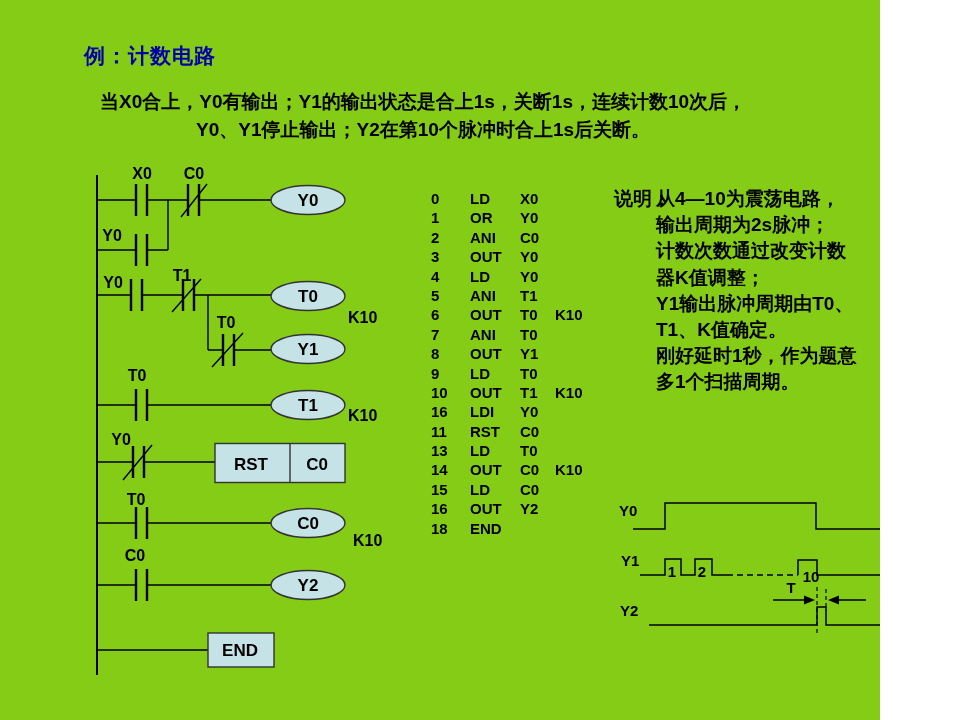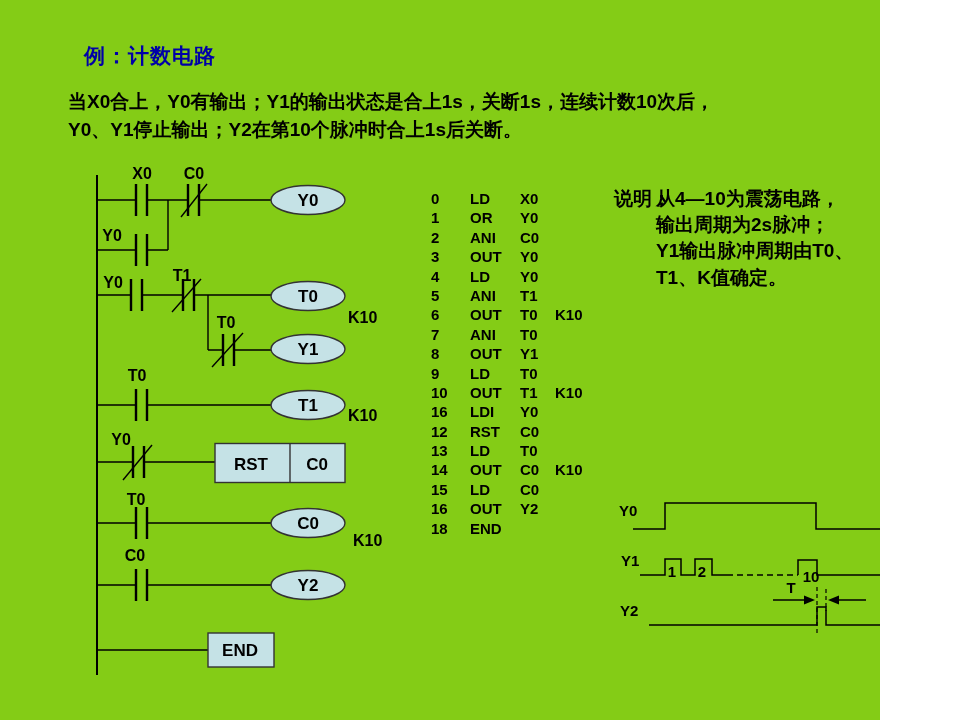--- a/index.html
+++ b/index.html
@@ -1,21 +1,21 @@
 <!DOCTYPE html>
 <html><head>
 <meta charset="utf-8">
 <style>
   html,body{margin:0;padding:0;background:#fff;}
   .slide{position:relative;width:880px;height:720px;background:#84cc16;overflow:hidden;
          font-family:"Liberation Sans",sans-serif;color:#000;}
   .title{position:absolute;left:84px;top:42px;font-size:21px;font-weight:bold;
          color:#0000A8;white-space:nowrap;letter-spacing:1px;}
-  .desc{position:absolute;left:68px;top:88px;font-size:19px;font-weight:bold;
-        line-height:28px;white-space:nowrap;}
+  .desc{position:absolute;left:100px;top:88px;font-size:19px;font-weight:bold;
+        line-height:28px;white-space:nowrap;text-align:center;}
   .instr{position:absolute;left:431px;top:189px;font-size:15px;font-weight:bold;}
   .instr .row{display:flex;height:19.4px;line-height:19.4px;white-space:nowrap;}
   .instr .addr{width:39px;}
   .instr .op{width:50px;}
   .instr .opr{width:35px;}
   .instr .k{width:40px;}
   .explain{position:absolute;left:614px;top:186px;font-size:19px;font-weight:bold;}
   .explain .hd{position:absolute;left:0;top:0;white-space:nowrap;}
   .explain .body{position:absolute;left:42px;top:0;width:230px;}
   .explain .ln{line-height:26.2px;white-space:nowrap;}
@@ -174,21 +174,21 @@
         <span class="opr">T1</span>
         <span class="k">K10</span>
       </div>
     <div class="row">
         <span class="addr">16</span>
         <span class="op">LDI</span>
         <span class="opr">Y0</span>
         <span class="k"></span>
       </div>
     <div class="row">
-        <span class="addr">12</span>
+        <span class="addr">11</span>
         <span class="op">RST</span>
         <span class="opr">C0</span>
         <span class="k"></span>
       </div>
     <div class="row">
         <span class="addr">13</span>
         <span class="op">LD</span>
         <span class="opr">T0</span>
         <span class="k"></span>
       </div>
@@ -216,22 +216,26 @@
         <span class="opr"></span>
         <span class="k"></span>
       </div>
   </div>
 
   <div class="explain">
     <div class="hd">说明：</div>
     <div class="body">
       <div class="ln">从4—10为震荡电路，</div>
       <div class="ln">输出周期为2s脉冲；</div>
+      <div class="ln">计数次数通过改变计数</div>
+      <div class="ln">器K值调整；</div>
       <div class="ln">Y1输出脉冲周期由T0、</div>
       <div class="ln">T1、K值确定。</div>
+      <div class="ln">刚好延时1秒，作为题意</div>
+      <div class="ln">多1个扫描周期。</div>
     </div>
   </div>
 
   <svg width="960" height="720" viewBox="0 0 960 720">
     <g stroke="#000" fill="none" stroke-width="1.5">
       <polyline points="633,529 665,529 665,503 816,503 816,529 881,529"></polyline>
       <polyline points="640,575 665,575 665,559 681,559 681,575 695,575 695,559 712,559 712,575 727,575"></polyline>
       <path stroke-dasharray="6,4" d="M727,575 H798"></path>
       <polyline points="798,575 798,560 817,560 817,575 881,575"></polyline>
       <polyline points="649,625 817,625 817,607 826,607 826,625 881,625"></polyline>

